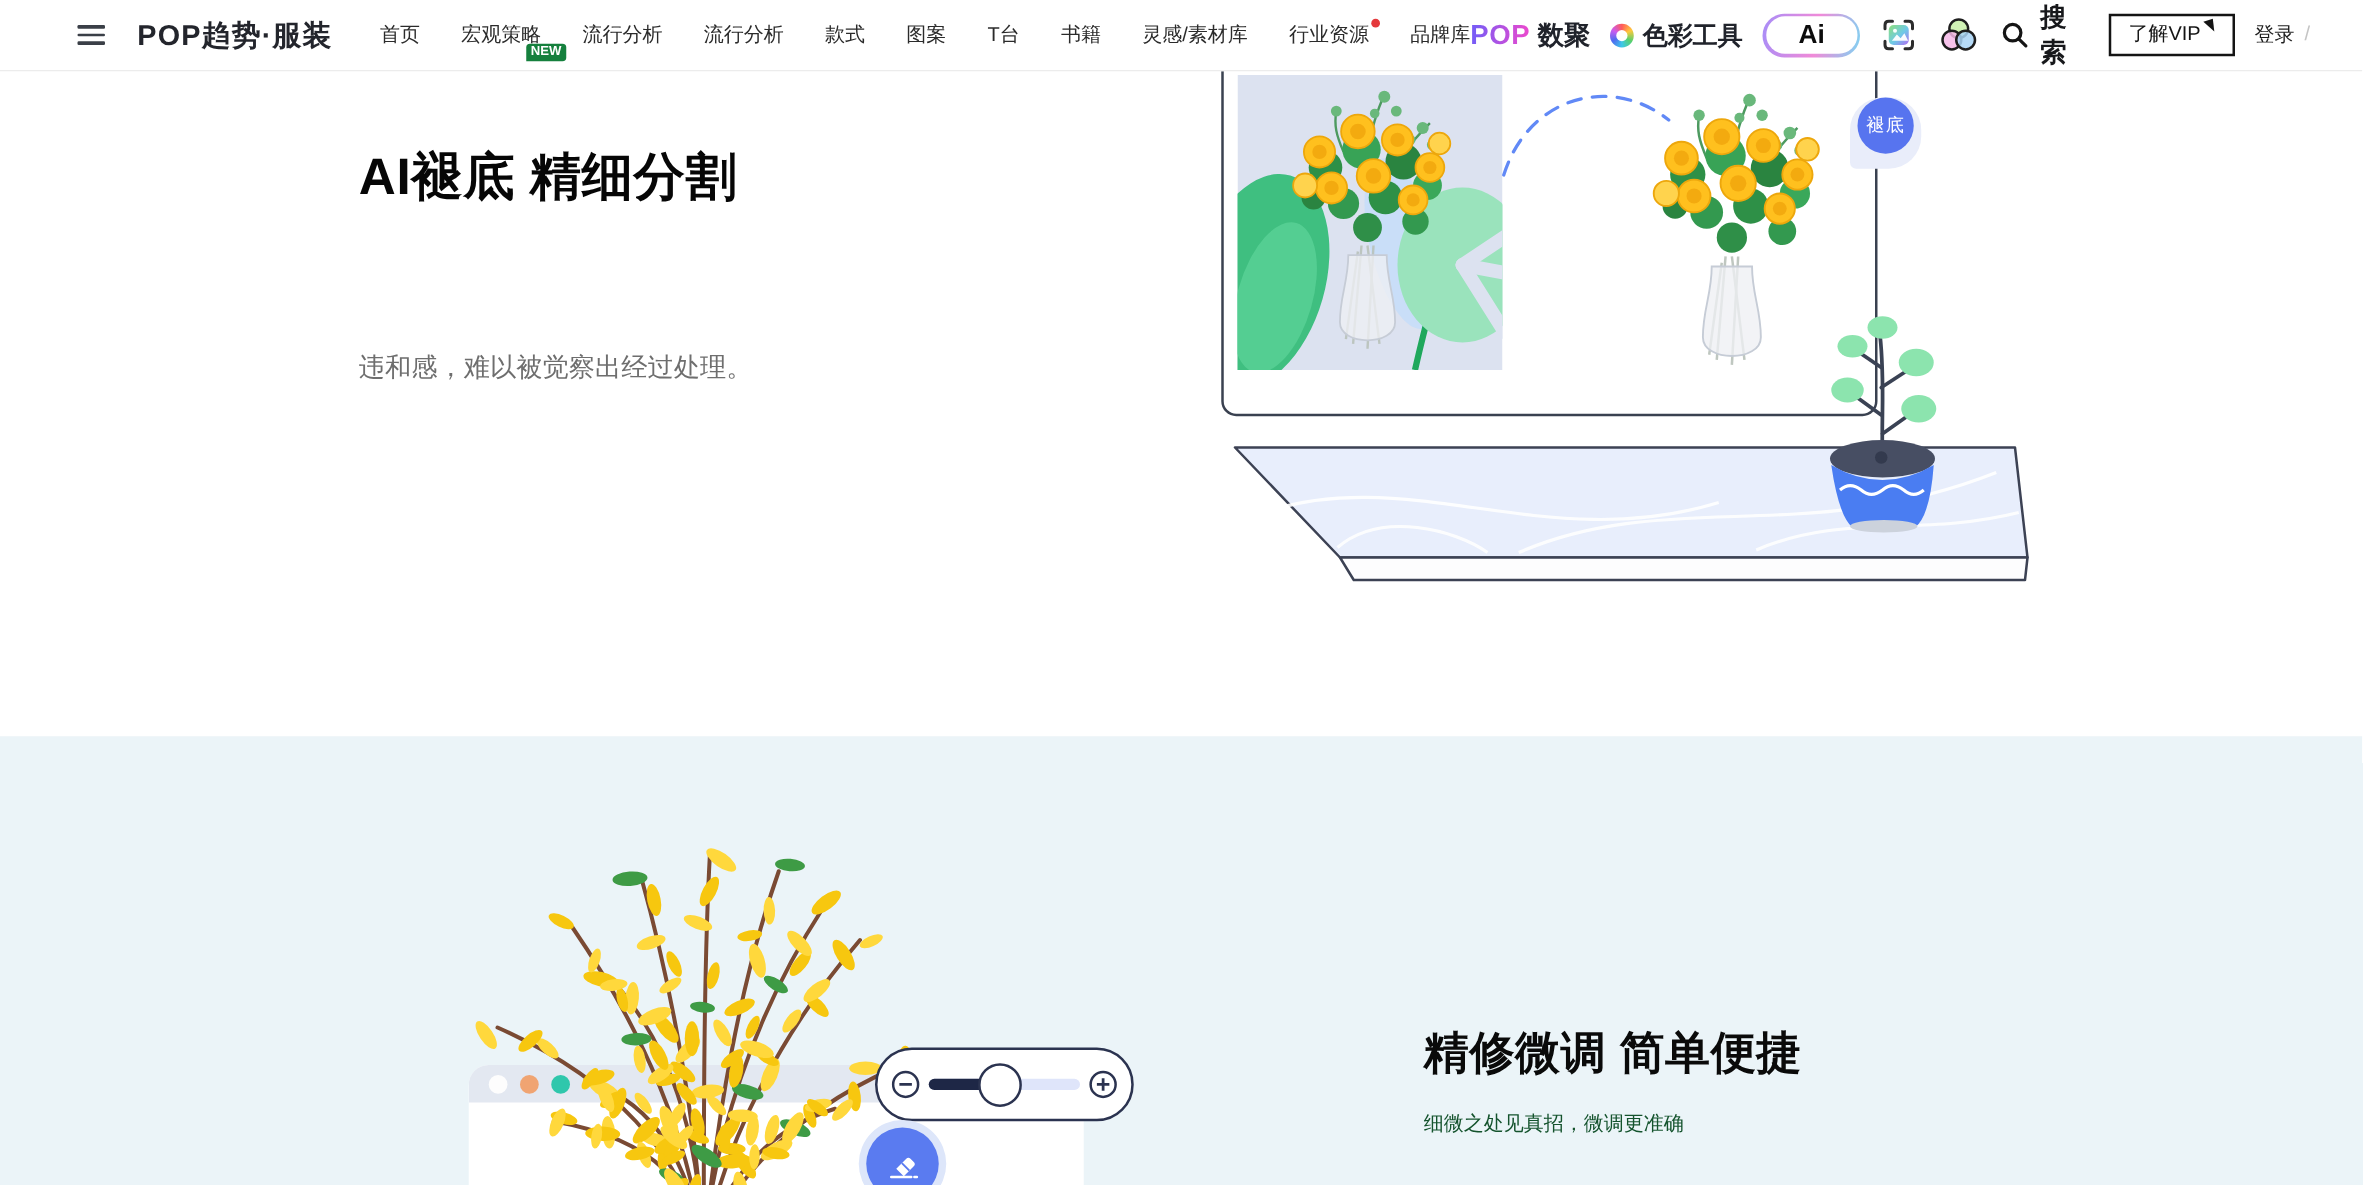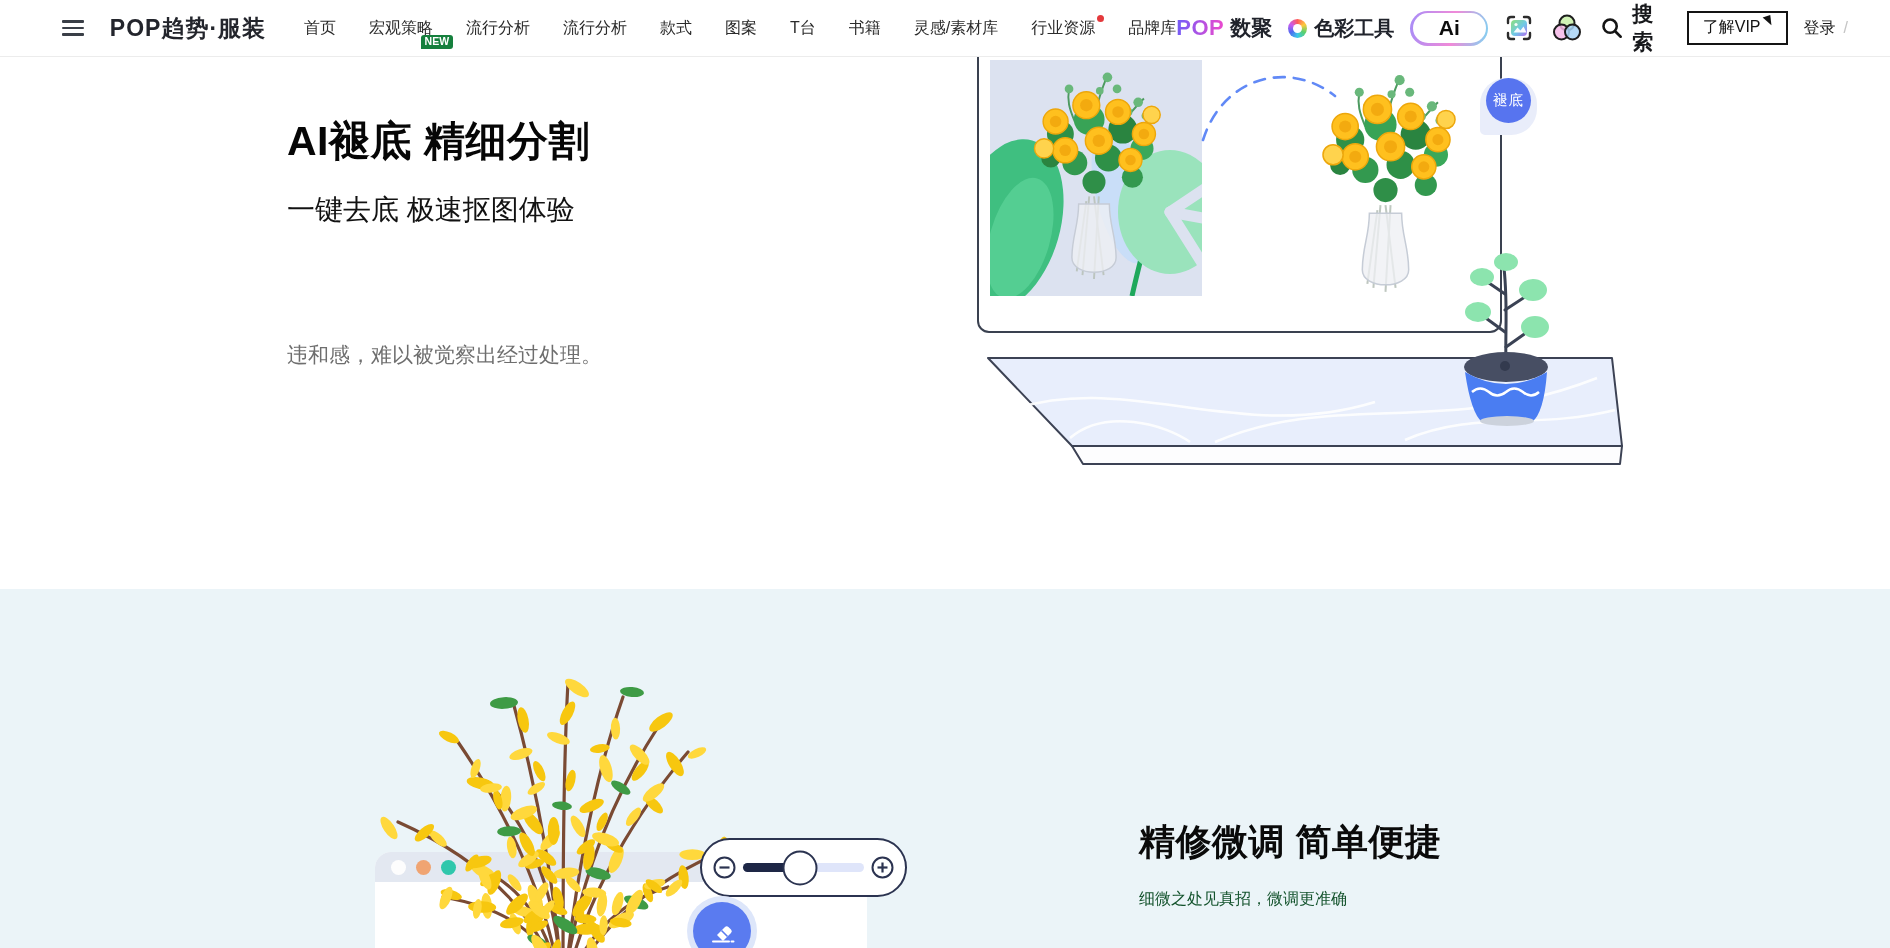--- a/index.html
+++ b/index.html
@@ -228,21 +228,20 @@
         <span>登录</span>
         <span class="sep">/</span>
 
       </div>
     </div>
   </div>
 
   <div class="hero-section">
     <div class="hero-left">
       <h1 class="hero-title">AI褪底 精细分割</h1>
-      <div class="hero-subtitle">一键去底 极速抠图体验</div>
       <p class="hero-desc"><br>
         <span>违和感，难以被觉察出经过处理。</span></p>
     </div>
   </div>
 
   <div class="laptop"></div>
 
   <svg class="panel" style="left:990px;top:60px;" width="212" height="236" viewBox="0 0 212 236">
     <rect width="212" height="236" fill="#dce2f0"></rect>
     <ellipse cx="18" cy="165" rx="52" ry="88" fill="#3fbf80" transform="rotate(16 18 165)"></ellipse>

